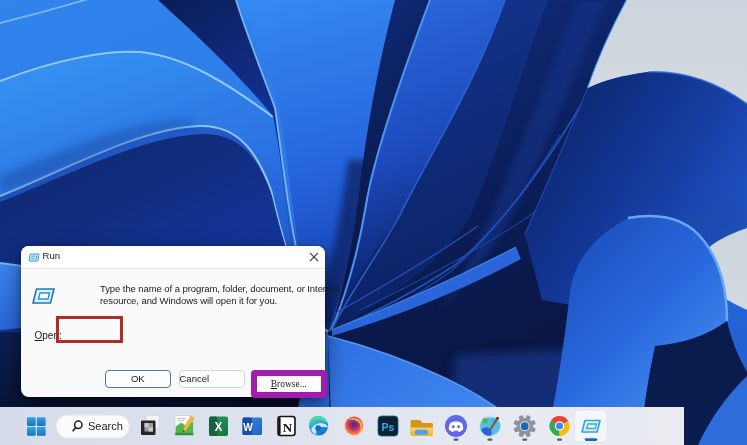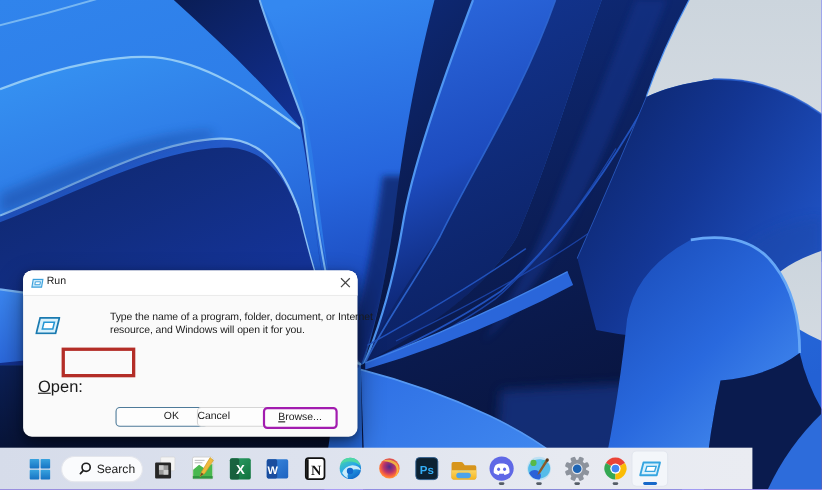--- a/index.html
+++ b/index.html
@@ -1,16 +1,16 @@
 <!DOCTYPE html>
 <html><head>
 <meta charset="utf-8">
 <style>
   html,body{margin:0;padding:0;width:747px;height:445px;overflow:hidden;font-family:"Liberation Sans",sans-serif;-webkit-font-smoothing:antialiased;}
-  #stage{position:relative;width:747px;height:445px;overflow:hidden;background:#8b5cf6;}
+  #stage{position:relative;width:747px;height:445px;overflow:hidden;background:#c2410c;}
   #wall{position:absolute;left:0;top:0;}
 </style>
 </head>
 <body>
 <div id="stage">
 <svg id="wall" width="747" height="445" viewBox="0 0 747 445">
 <defs>
   <linearGradient id="gA" x1="0" y1="0" x2="0.6" y2="1">
     <stop offset="0" stop-color="#3084ec"></stop>
           <stop offset="0.6" stop-color="#2b76e5"></stop>
@@ -168,27 +168,27 @@
   <div style="position:absolute;left:22px;top:3.5px;font-size:9.6px;color:#1b1b1b;">Run</div>
   <svg style="position:absolute;left:288px;top:5.5px;" width="10" height="10" viewBox="0 0 10 10">
     <path d="M1,1 L9,9 M9,1 L1,9" stroke="#444" stroke-width="1.1"></path>
   </svg>
 
   <svg style="position:absolute;left:11px;top:42px;" width="23" height="16" viewBox="0 0 23 16">
     <path d="M4.5,1 L22,1 L18.5,15 L1,15 Z" fill="#d9f1fc" stroke="#1a7ab0" stroke-width="1.6"></path>
     <path d="M8,5 L17.5,5 L16,11 L6.5,11 Z" fill="#ffffff" stroke="#2496d4" stroke-width="1.4"></path>
   </svg>
   <div style="position:absolute;left:48.5px;top:36.5px;font-size:9.5px;letter-spacing:-0.08px;line-height:12.9px;color:#1a1a1a;white-space:nowrap;margin-left:31px;">Type the name of a program, folder, document, or Internet<br>resource, and Windows will open it for you.</div>
-  <div style="position:absolute;left:14px;top:97px;font-size:15px;color:#1a1a1a;text-align:right;"><span style="text-decoration:underline">O</span>pen:</div>
+  <div style="position:absolute;left:14px;top:84px;font-size:10px;color:#1a1a1a;text-align:right;"><span style="text-decoration:underline">O</span>pen:</div>
 
   <div style="position:absolute;left:35.8px;top:70px;width:60.7px;height:21px;border:3.5px solid #b32d27;"></div>
 
-  <div style="position:absolute;left:84.5px;top:123.5px;width:63.5px;height:16px;background:#fdfdfd;border:1.3px solid #4d7a99;border-radius:4px;text-align:center;font-size:9.5px;color:#1a1a1a;line-height:16px;padding-left:18px;">OK</div>
+  <div style="position:absolute;left:84.5px;top:123.5px;width:63.5px;height:16px;background:#fdfdfd;border:1.3px solid #4d7a99;border-radius:4px;text-align:center;font-size:9.5px;color:#1a1a1a;line-height:16px;">OK</div>
   <div style="position:absolute;left:158px;top:123.5px;width:64.5px;height:16.6px;background:#fdfdfd;border:1px solid #d5d5d5;border-radius:4px;text-align:left;font-size:9.5px;color:#1a1a1a;line-height:16.6px;">Cancel</div>
-  <div style="position:absolute;left:218px;top:123.5px;width:64.5px;height:16.6px;background:#fdfdfd;border:2px solid #a21caf;border-radius:4px;text-align:center;font-size:9.5px;color:#1a1a1a;line-height:16.6px;"><span style="text-decoration:underline">B</span>rowse...</div>
+  <div style="position:absolute;left:230px;top:123.5px;width:64.5px;height:16.6px;background:#fdfdfd;border:6px solid #a21caf;border-radius:4px;text-align:center;font-size:9.5px;color:#1a1a1a;line-height:16.6px;font-family:Liberation Serif, serif;"><span style="text-decoration:underline">B</span>rowse...</div>
 </div>
 
 <div id="tb" style="position:absolute;left:0;top:407px;width:684px;height:38px;background:linear-gradient(90deg,#d6dcea 0%,#dde2ee 40%,#e7eaf1 75%,#eaecf2 100%);">
 <svg style="position:absolute;left:0;top:0;" width="747" height="38" viewBox="0 0 747 38">
         <defs>
 <linearGradient id="wg" x1="0" y1="0" x2="0" y2="1">
             <stop offset="0" stop-color="#38a3df"></stop>
             <stop offset="1" stop-color="#1673c3"></stop>
           </linearGradient>
 <linearGradient id="xlg" x1="0" y1="0" x2="1" y2="1">

